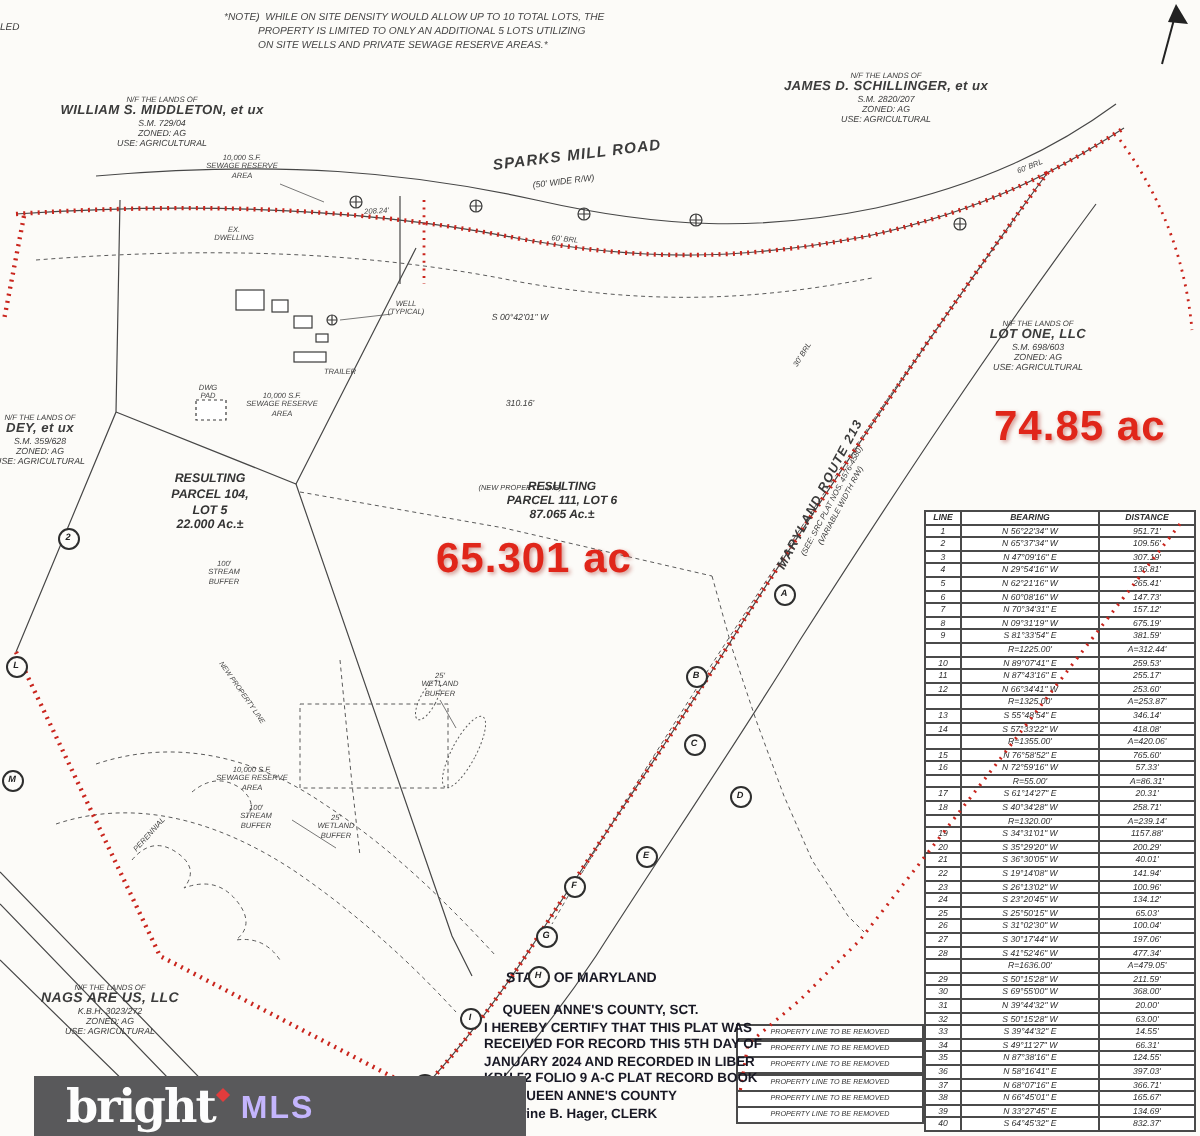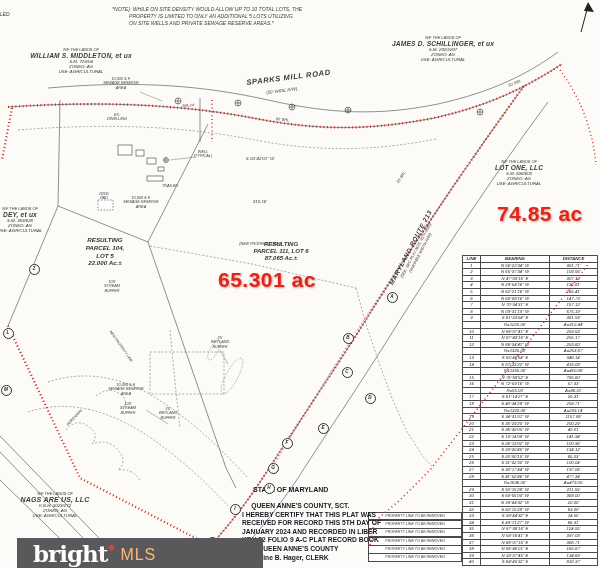--- a/index.html
+++ b/index.html
@@ -33,21 +33,21 @@
       font-size:4.6px;line-height:8.6px;text-align:center;font-style:italic;font-weight:bold;color:#222;z-index:4;}
   #cert{position:absolute;left:242px;top:502px;z-index:4;color:#181824;font-weight:bold;
       font-size:6.7px;line-height:8.6px;white-space:pre;font-style:normal;}
   #state-md{position:absolute;left:253px;top:486px;z-index:4;color:#181824;font-weight:bold;font-size:7px;}
   #logo{position:absolute;left:17px;top:538px;width:246px;height:30px;background:#59595b;z-index:6;
       display:flex;align-items:center;padding-left:16px;box-sizing:border-box;}
   #logo .brand{font-family:"DejaVu Serif",serif;font-weight:bold;color:#fdfdfd;font-size:23px;
       letter-spacing:-1px;line-height:1;}
   #logo .spark{display:inline-block;width:5px;height:5px;background:#e23c3c;transform:rotate(45deg);
       margin:0 2px 12px 2px;}
-  #logo .mls{color:#fdba74;font-size:16px;letter-spacing:1px;margin-left:4px;margin-top:4px;}
+  #logo .mls{color:#c4b5fd;font-size:16px;letter-spacing:1px;margin-left:4px;margin-top:4px;font-weight:bold;}
   #note{position:absolute;left:112px;top:6px;font-size:5.1px;line-height:6.9px;white-space:pre;
       font-style:italic;color:#444;z-index:4;}
   .rot{transform-origin:0 0;}
 </style>
 </head>
 <body>
 
 <div id="plat">
 
   <svg id="svg-base" width="600" height="568" viewBox="0 0 600 568">

